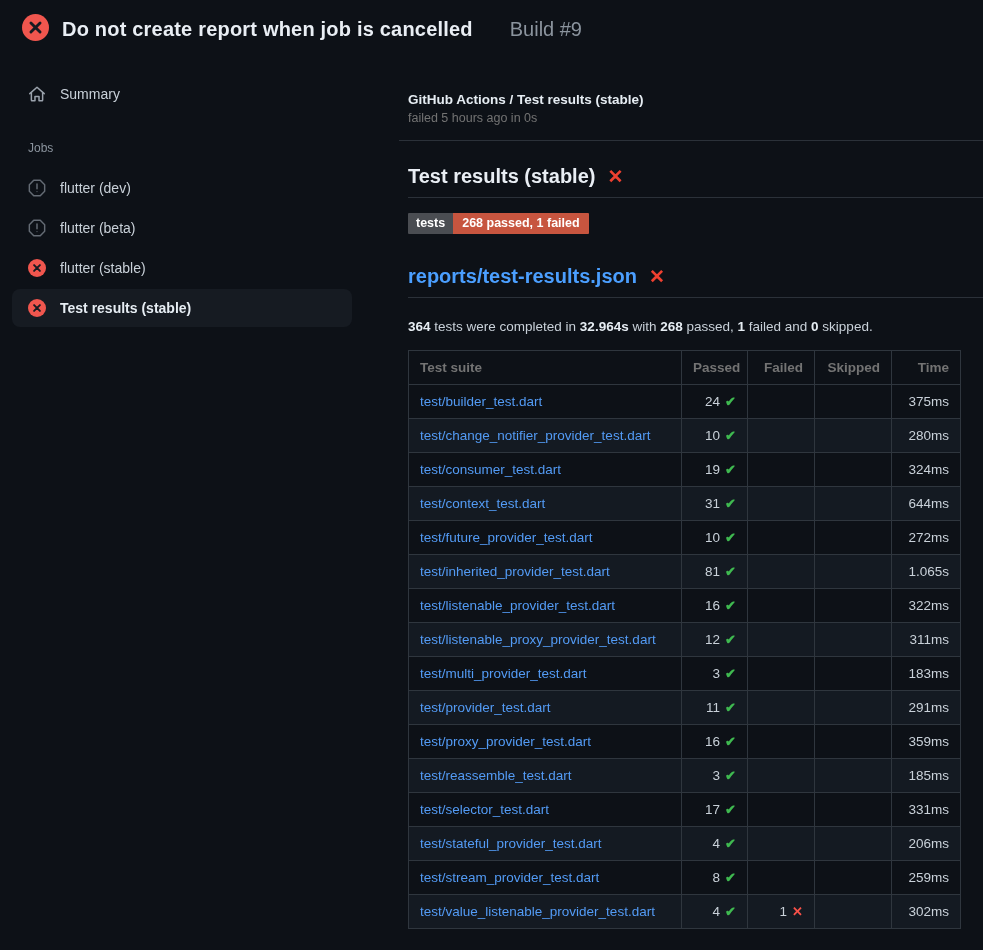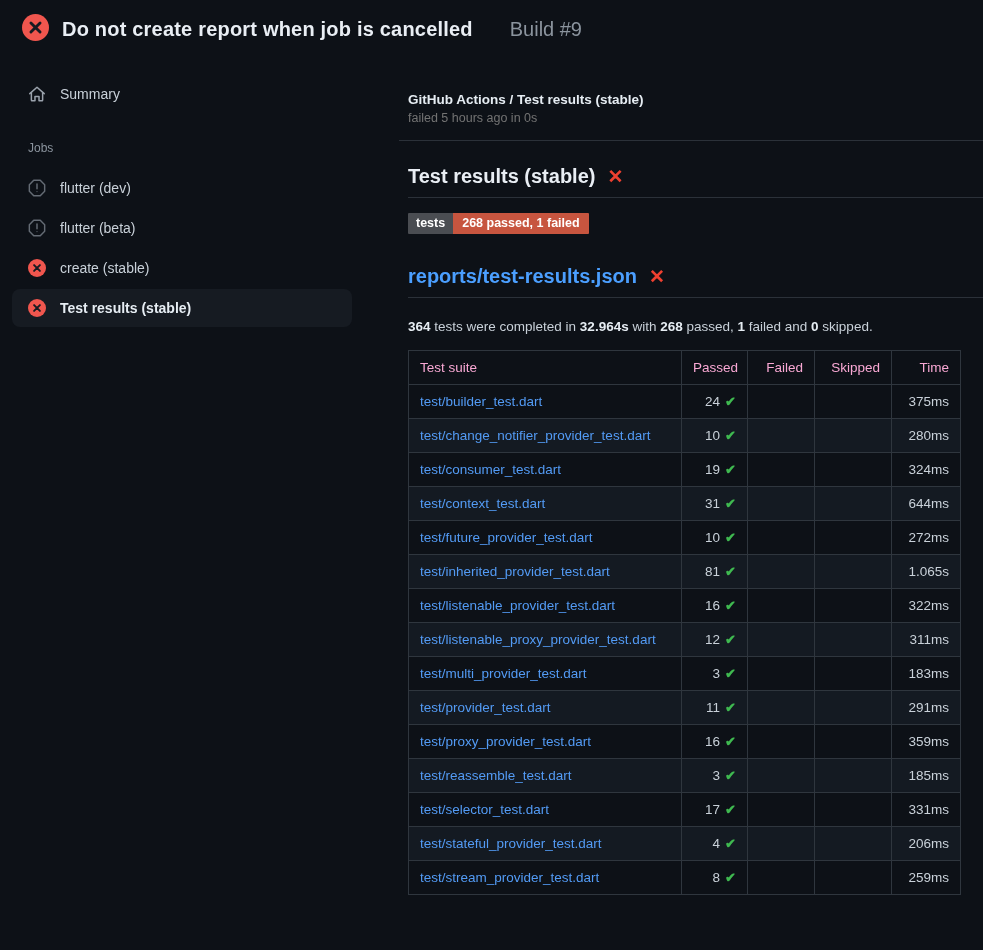--- a/index.html
+++ b/index.html
@@ -54,21 +54,21 @@
 
   .summary-line { margin:21px 0 0 9px; font-size:13.5px; color:#c9d1d9; }
   .summary-line b { color:#e6edf3; font-weight:700; }
 
   
   table.results {
     margin:16px 0 0 9px; border-collapse:collapse; width:552px;
     font-size:13.5px; table-layout:fixed;
   }
   .results th, .results td { border:1px solid #2f363e; padding:7px 11px; height:34px; }
-  .results th { color:#f9a8d4; font-weight:400; text-align:right; }
+  .results th { color:#737373; font-weight:700; text-align:right; }
   .results th.col-suite { text-align:left; }
   .results td { color:#c9d1d9; }
   .results tbody tr:nth-child(even) { background:#141a22; }
   .results a { color:#539bf5; text-decoration:none; cursor:pointer; }
   .c-num { text-align:right; white-space:nowrap; }
   .chk { color:#3fb950; font-weight:700; margin-left:5px; font-size:13px; }
   .crx { color:#f85149; font-weight:700; margin-left:5px; font-size:13px; }
 
   .col-suite { width:273px; }
   .col-passed { width:66px; }
@@ -128,21 +128,21 @@
         <span>flutter (beta)</span>
       </div>
 
       <div class="nav-item">
         <span class="ico">
           <svg width="18" height="18" viewBox="0 0 16 16">
             <circle cx="8" cy="8" r="8" fill="#f0564e"></circle>
             <path d="M5.4 5.4l5.2 5.2M10.6 5.4l-5.2 5.2" stroke="#161b22" stroke-width="1.7" stroke-linecap="round"></path>
           </svg>
         </span>
-        <span>create (stable)</span>
+        <span>flutter (stable)</span>
       </div>
 
       <div class="nav-item selected">
         <span class="ico">
           <svg width="18" height="18" viewBox="0 0 16 16">
             <circle cx="8" cy="8" r="8" fill="#f0564e"></circle>
             <path d="M5.4 5.4l5.2 5.2M10.6 5.4l-5.2 5.2" stroke="#161b22" stroke-width="1.7" stroke-linecap="round"></path>
           </svg>
         </span>
         <span>Test results (stable)</span>
@@ -283,16 +283,23 @@
           <td class="c-num"></td>
           <td class="c-num"><span>206ms</span></td>
         </tr>
         <tr>
           <td><a>test/stream_provider_test.dart</a></td>
           <td class="c-num"><span>8</span><span class="chk">✔</span></td>
           <td class="c-num"><span></span><span class="crx"></span></td>
           <td class="c-num"></td>
           <td class="c-num"><span>259ms</span></td>
         </tr>
+        <tr>
+          <td><a>test/value_listenable_provider_test.dart</a></td>
+          <td class="c-num"><span>4</span><span class="chk">✔</span></td>
+          <td class="c-num"><span>1</span><span class="crx">✕</span></td>
+          <td class="c-num"></td>
+          <td class="c-num"><span>302ms</span></td>
+        </tr>
       </tbody>
     </table>
   </div>
 </div>
 
 </body></html>

